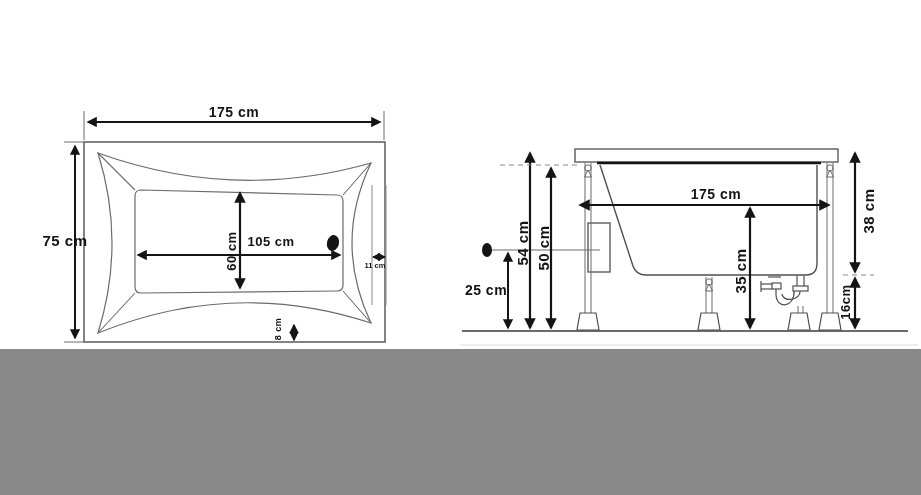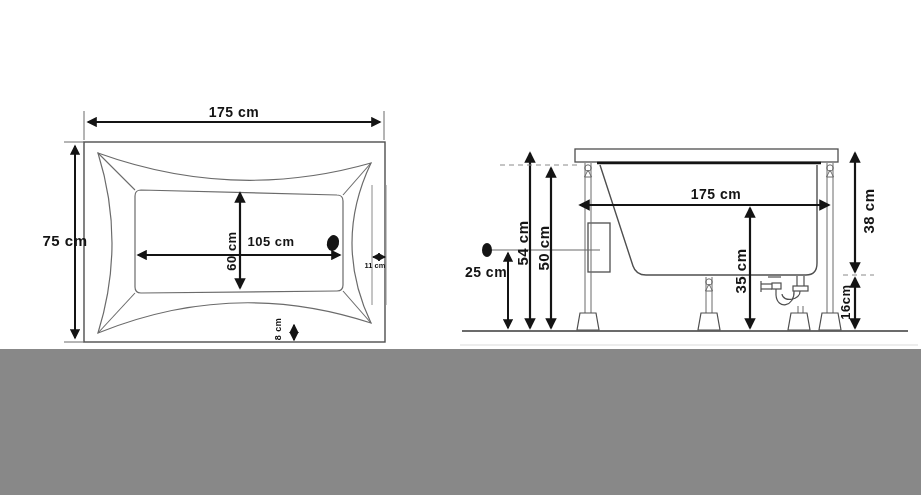--- a/index.html
+++ b/index.html
@@ -164,21 +164,21 @@
     </g>
   </svg>
 
   <div class="label f14" style="left:234px;top:112px;">175 cm</div>
   <div class="label f15" style="left:46px;top:240px;margin-left:19px;">75 cm</div>
   <div class="label f13" style="left:271px;top:241px;">105 cm</div>
   <div class="label rot f13" style="left:231px;top:251px;">60 cm</div>
   <div class="label f7" style="left:375px;top:246px;margin-top:20px;">11 cm</div>
   <div class="label rot f9" style="left:278px;top:329px;">8 cm</div>
 
-  <div class="label f14" style="left:486px;top:272px;">25 cm</div>
+  <div class="label f14" style="left:486px;top:290px;">25 cm</div>
   <div class="label rot f15" style="left:522px;top:243px;">54 cm</div>
   <div class="label rot f15" style="left:543px;top:248px;">50 cm</div>
   <div class="label f14" style="left:716px;top:194px;">175 cm</div>
   <div class="label rot f15" style="left:740px;top:271px;">35 cm</div>
   <div class="label rot f15" style="left:868px;top:211px;">38 cm</div>
   <div class="label rot f13" style="left:845px;top:302px;">16cm</div>
 
 </div>
 
 </body></html>

